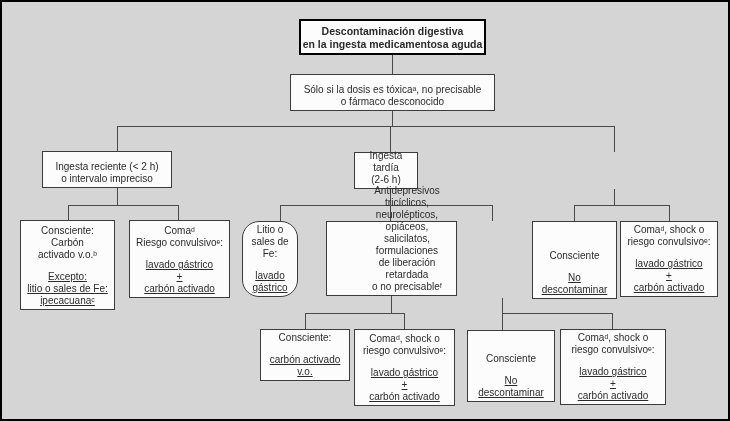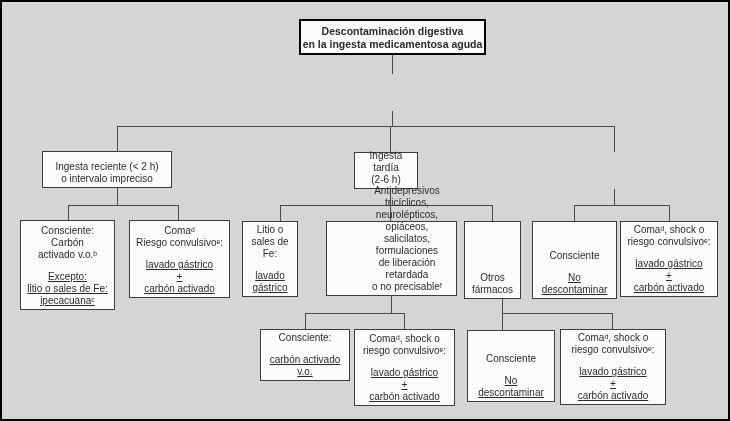--- a/index.html
+++ b/index.html
@@ -75,20 +75,24 @@
   <div class="ln vl" style="left:500px;top:296px;height:15px;"></div>
   <div class="ln hl" style="left:500px;top:311px;width:111px;"></div>
   <div class="ln vl" style="left:500px;top:311px;height:17px;"></div>
   <div class="ln vl" style="left:610px;top:311px;height:16px;"></div>
 
   <div class="node title" style="left:297px;top:17px;width:187px;height:36px;">
     <div class="p">Descontaminación digestiva
 en la ingesta medicamentosa aguda</div>
   </div>
 
+  <div class="node" style="left:288px;top:72px;width:205px;height:37px;">
+    <div class="p">Sólo si la dosis es tóxicaᵃ, no precisable
+o fármaco desconocido</div>
+  </div>
 
   <div class="node" style="left:40px;top:149px;width:130px;height:37px;">
     <div class="p">Ingesta reciente (&lt; 2 h)
 o intervalo impreciso</div>
   </div>
 
   <div class="node" style="left:352px;top:150px;width:64px;height:37px;">
     <div class="p">Ingesta tardía
 (2-6 h)</div>
   </div>
@@ -104,38 +108,34 @@
   </div>
 
   <div class="node" style="left:127px;top:218px;width:101px;height:78px;">
     <div class="p">Comaᵈ
 Riesgo convulsivoᵉ:</div>
     <div class="p">lavado gástrico
 +
 carbón activado</div>
   </div>
 
-  <div class="node" style="left:240px;top:219px;width:56px;height:76px;">
+  <div class="node" style="left:240px;top:219px;width:56px;height:76px;border-radius:17px;">
     <div class="p">Litio o
 sales de Fe:</div>
     <div class="p">lavado gástrico</div>
   </div>
 
   <div class="node" style="left:324px;top:219px;width:131px;height:75px;padding-left:32px;">
     <div class="p">Antidepresivos tricíclicos,
 neurolépticos, opiáceos,
 salicilatos, formulaciones
 de liberación retardada
 o no precisableᶠ</div>
   </div>
 
-  <div class="node" style="left:462px;top:219px;width:57px;height:78px;">
-    <div class="p">Otros
-fármacos</div>
-  </div>
 
   <div class="node" style="left:530px;top:219px;width:85px;height:78px;">
     <div class="p">Consciente</div>
     <div class="p">No
 descontaminar</div>
   </div>
 
   <div class="node" style="left:618px;top:219px;width:98px;height:76px;">
     <div class="p">Comaᵈ, shock o
 riesgo convulsivoᵉ:</div>

